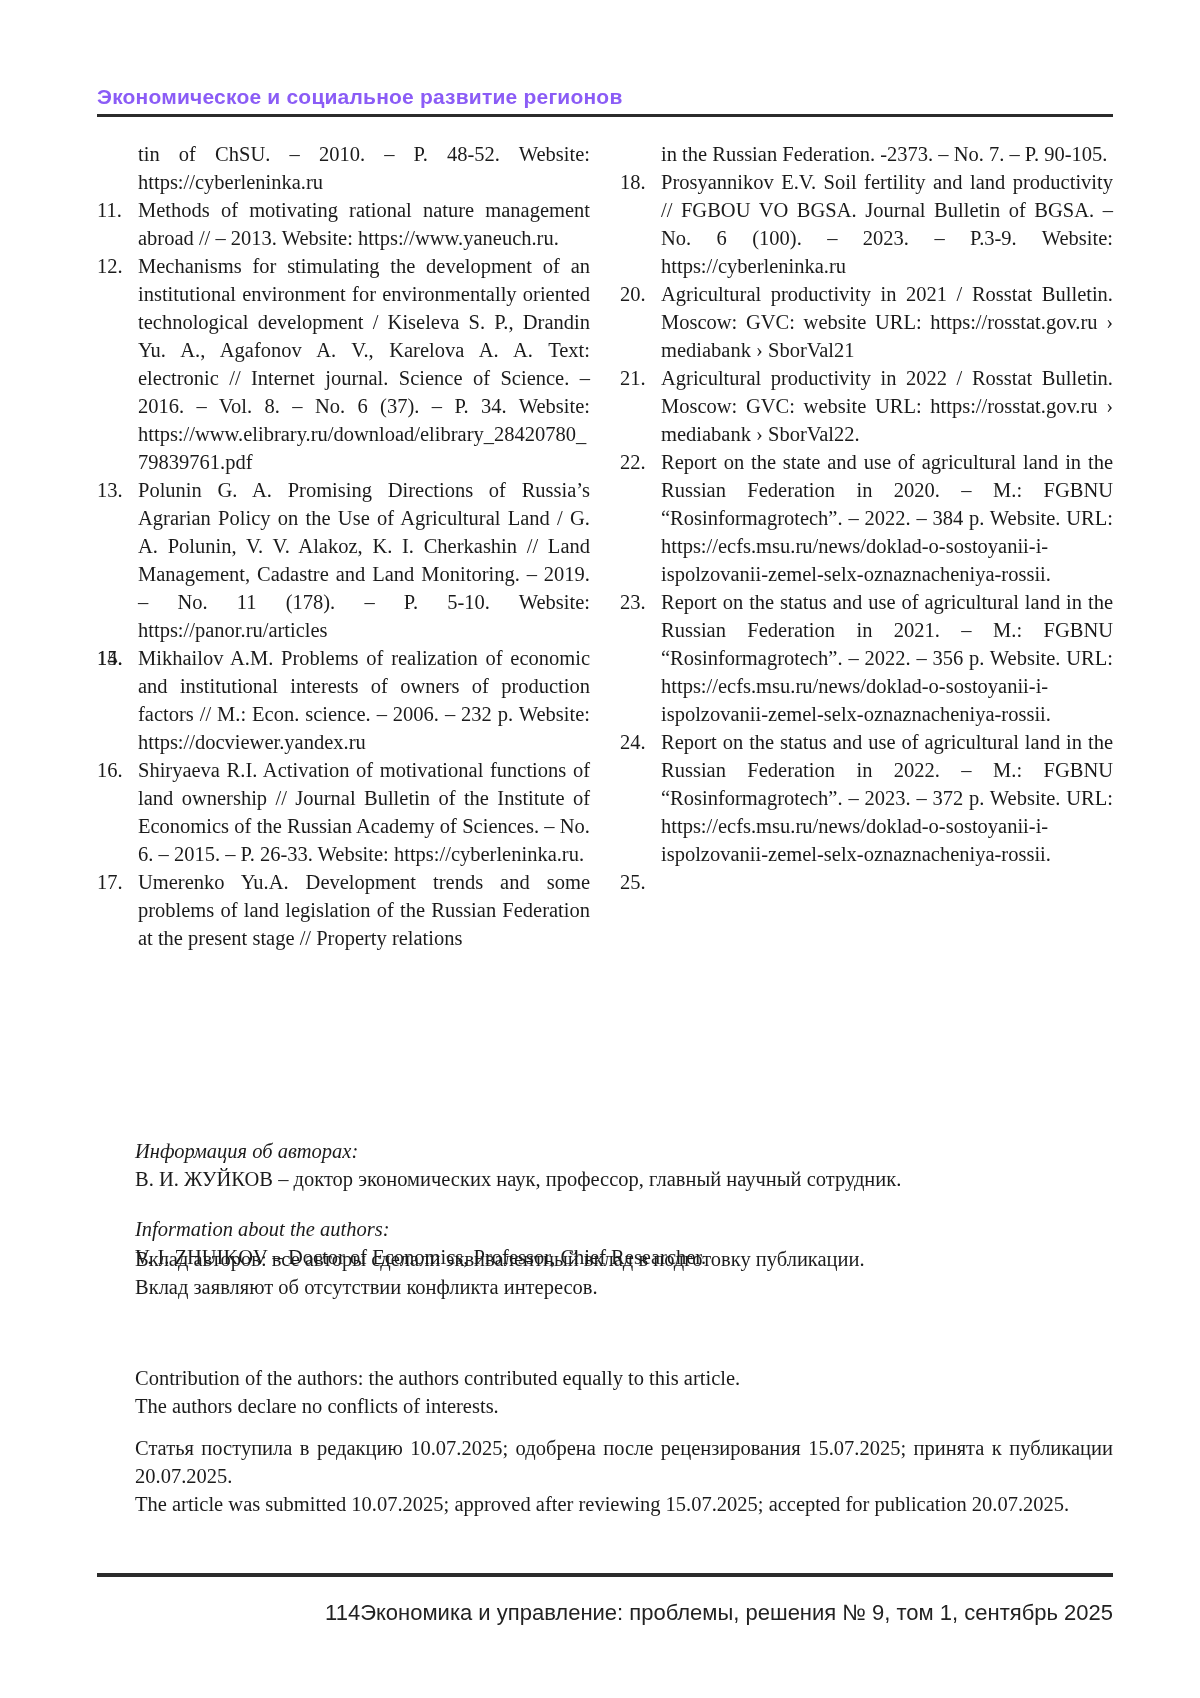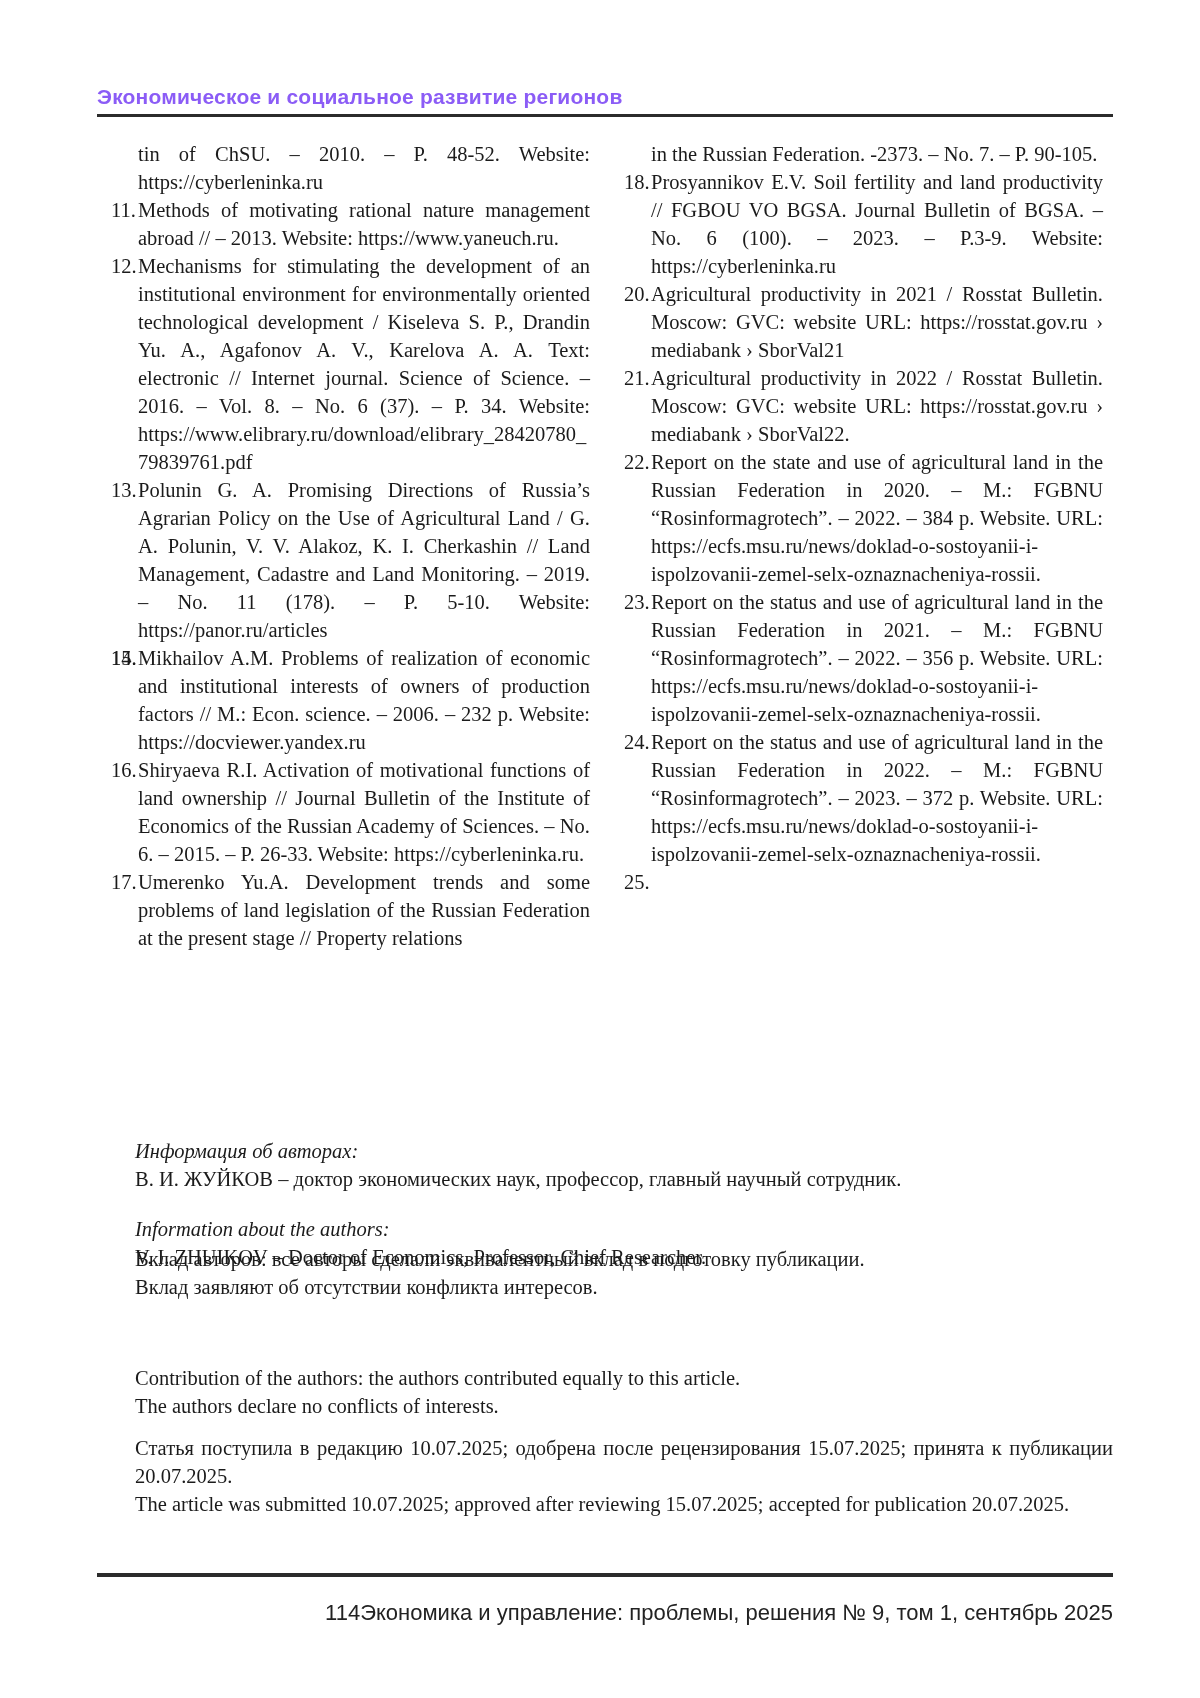--- a/index.html
+++ b/index.html
@@ -27,32 +27,32 @@
     position: absolute;
     left: 97px; top: 114px;
     width: 1016px; height: 3px;
     background: #2b2b2b;
   }
   .refs {
     position: absolute;
     left: 97px; top: 140px;
     width: 1016px;
     display: flex;
-    gap: 20px;
+    gap: 30px;
     font-size: 20.5px;
     line-height: 28px;
   }
   .refcol { width: 493px; }
   .ref {
     position: relative;
     padding-left: 41px;
     text-align: justify;
     overflow-wrap: break-word;
   }
-  .ref .num { position: absolute; left: 14px; top: 0; }
+  .ref .num { position: absolute; left: 0; top: 0; }
   .ab {
     position: absolute;
     left: 135px;
     width: 978px;
     font-size: 20.5px;
     line-height: 28px;
   }
   .ab p { text-align: left; }
   .ab .it { font-style: italic; }
   .ab .just { text-align: justify; }

